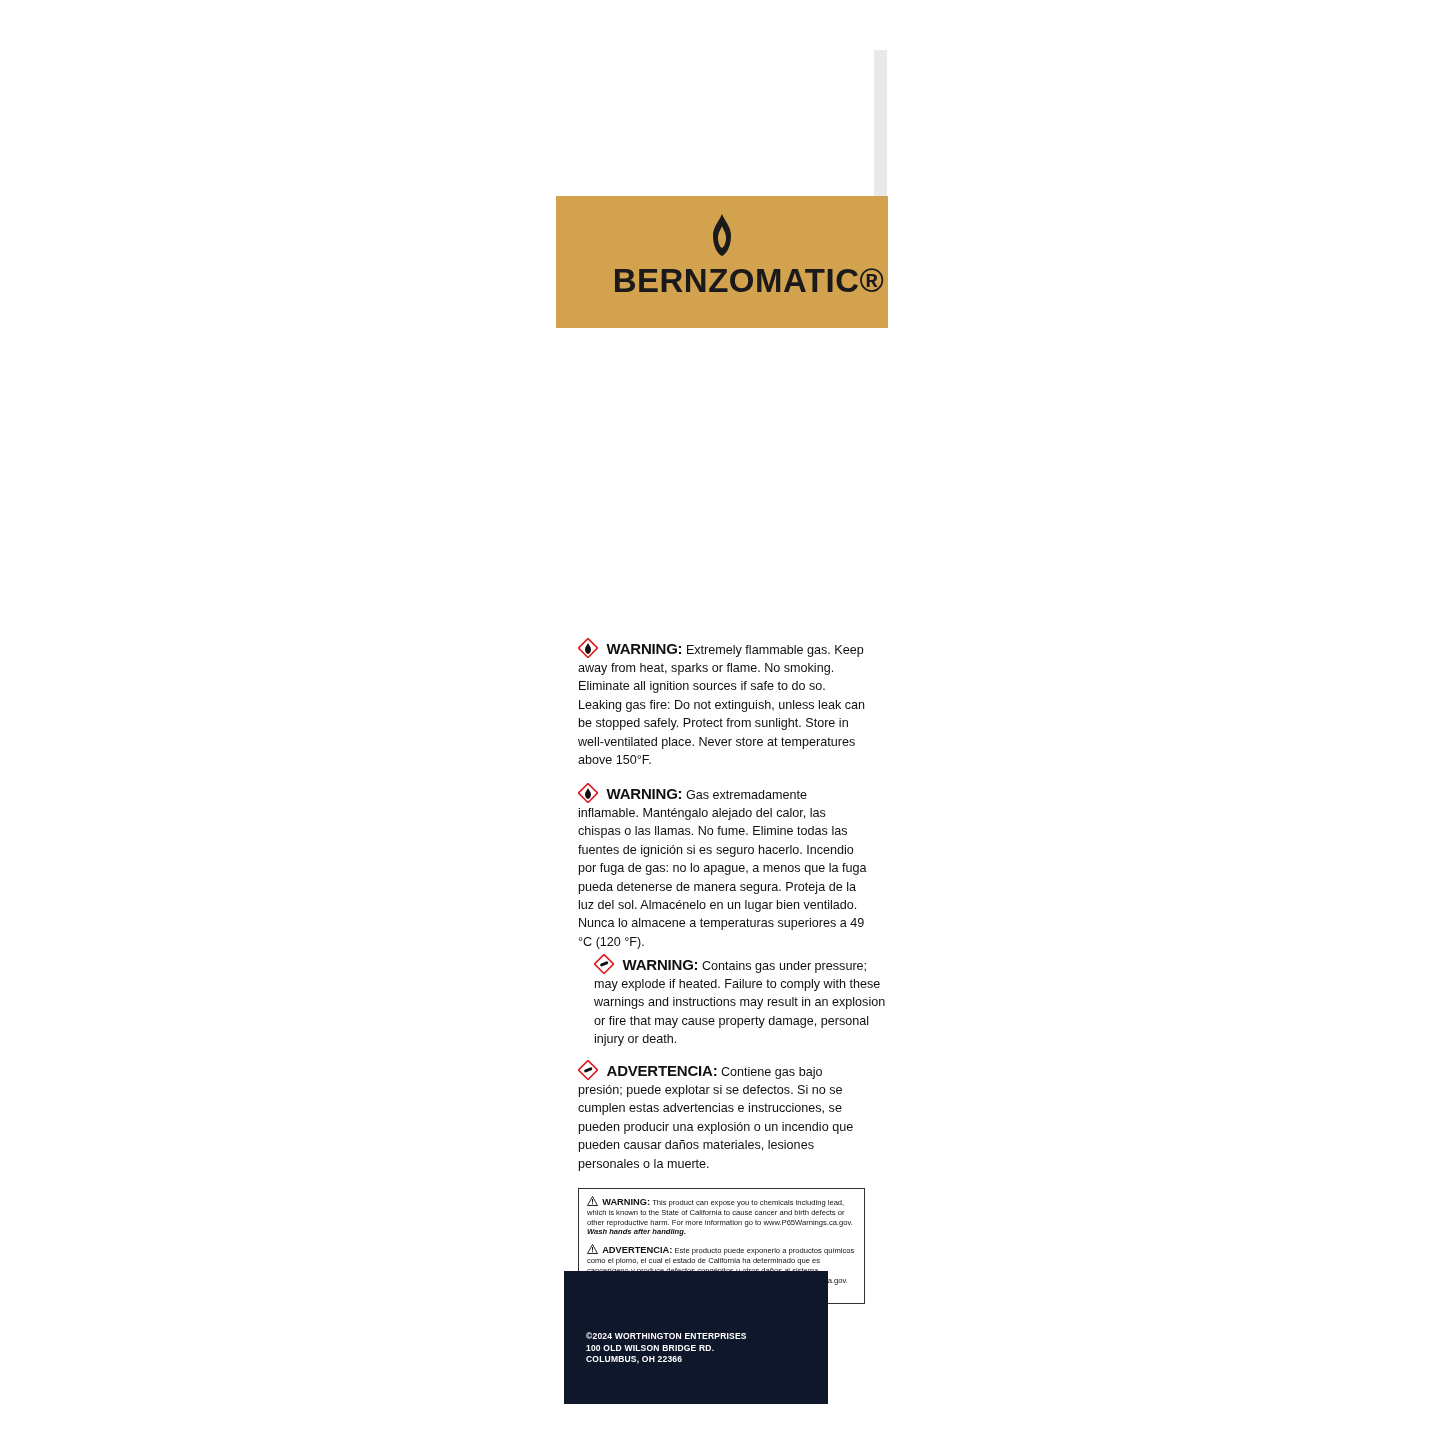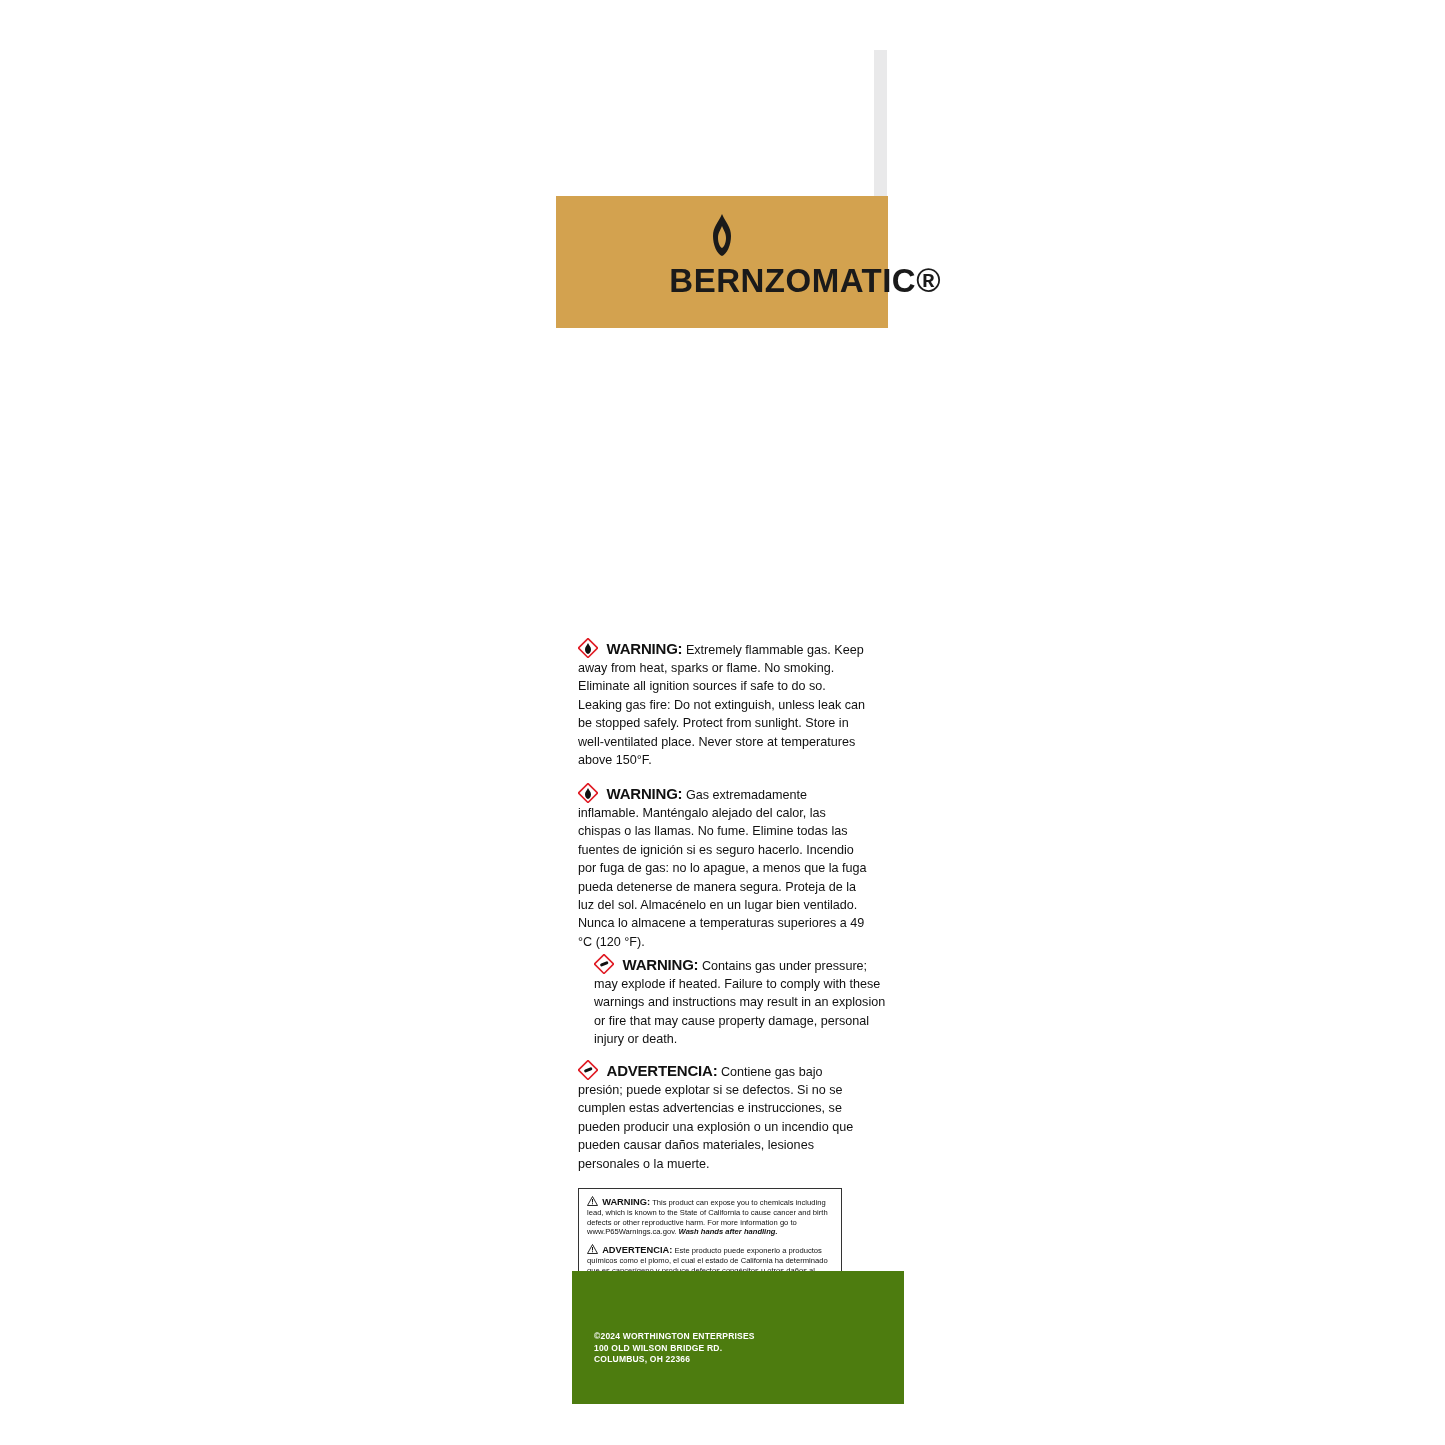--- a/index.html
+++ b/index.html
@@ -49,21 +49,21 @@
     top: 18px;
     transform: translateX(-50%);
     width: 26px;
     height: 42px;
   }
   .brand-wordmark {
     position: absolute;
     left: 0;
     top: 66px;
     width: 385px;
-    text-align: right;
+    text-align: center;
     font-family: "Liberation Sans", sans-serif;
     font-weight: bold;
     font-size: 33px;
     letter-spacing: 0.5px;
     color: #1a1a1a;
     white-space: nowrap;
   }
 
   
   .body-zone {
@@ -71,25 +71,25 @@
     left: 0;
     top: 132px;
     width: 332px;
     height: 943px;
     background: #ffffff;
   }
 
   
   .footer-band {
     position: absolute;
-    left: 16px;
+    left: 8px;
     top: 1075px;
-    width: 332px;
+    width: 264px;
     height: 133px;
-    background: #4d7c0f;
+    background: #0f172a;
   }
   .footer-text {
     position: absolute;
     left: 22px;
     top: 60px;
     color: #ffffff;
     font-size: 8.5px;
     font-weight: bold;
     line-height: 11.5px;
     letter-spacing: 0.2px;
@@ -124,21 +124,21 @@
   #danger-block { top: 297px; }
   #peligro-block { top: 442px; }
   #warning-block { top: 613px; margin-left: 16px; }
   #advertencia-block { top: 719px; }
 
   
   .p65-box {
     position: absolute;
     left: 22px;
     top: 860px;
-    width: 264px;
+    width: 287px;
     border: 1px solid #333;
     padding: 7px 8px 8px 8px;
     box-sizing: border-box;
   }
   .p65-para {
     font-size: 7.6px;
     line-height: 9.8px;
     color: #111;
     margin: 0;
   }

